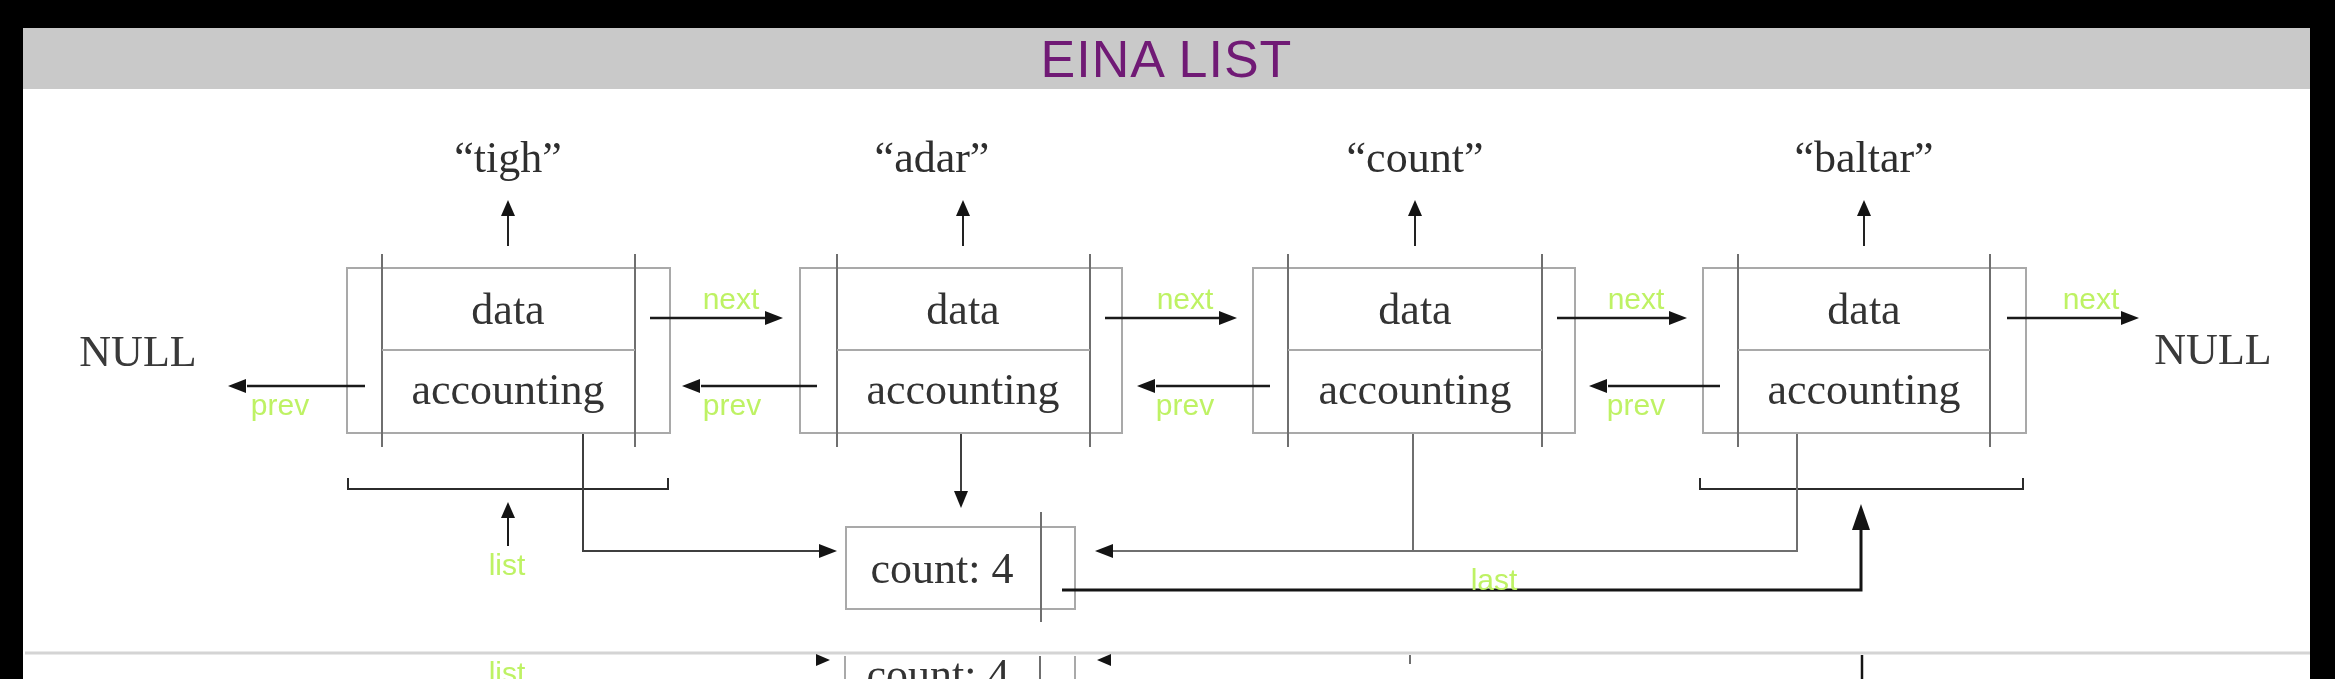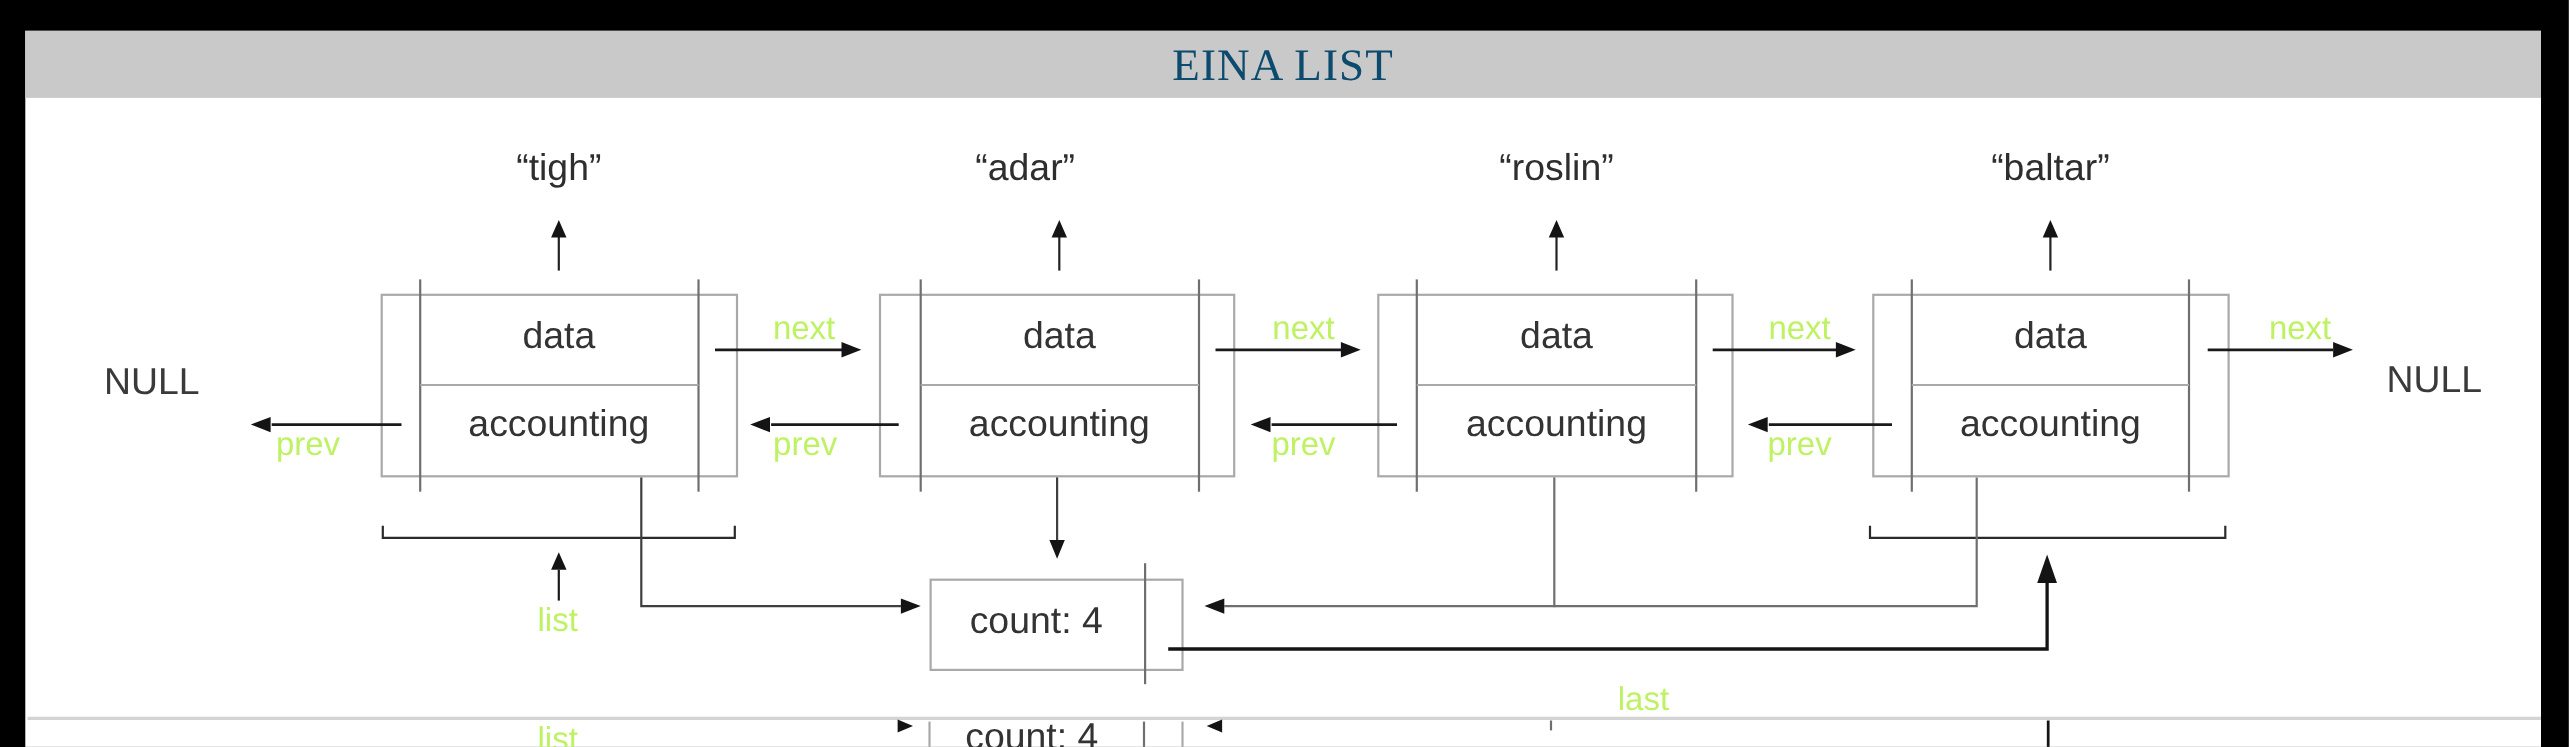--- a/index.html
+++ b/index.html
@@ -1,24 +1,24 @@
 <!DOCTYPE html>
 <html><head>
 <meta charset="utf-8">
 <style>
   html,body{margin:0;padding:0;background:#000;}
   .stage{position:relative;width:2335px;height:679px;background:#000;overflow:hidden;
          font-family:"Liberation Sans", sans-serif;}
   .page{position:absolute;left:23px;top:28px;width:2287px;height:651px;background:#ffffff;}
   .titlebar{position:absolute;left:23px;top:28px;width:2287px;height:61px;background:#c9c9c9;
             display:flex;align-items:center;justify-content:center;}
-  .titlebar .title{font-size:41px;color:#0c4a6e;letter-spacing:1px;font-family:Liberation Serif, serif;}
+  .titlebar .title{font-size:52px;color:#701a75;letter-spacing:1px;}
   svg.wires{position:absolute;left:0;top:0;}
   .lbl{position:absolute;transform:translateX(-50%);white-space:nowrap;line-height:1;}
-  .t38{font-size:34px;color:#333333;}
+  .t38{font-size:44px;color:#333333;font-family:Liberation Serif, serif;}
   .t30{font-size:30px;color:#bef264;}
   .quote{color:#2e2e2e;}
   .nullTxt{color:#3a3a3a;}
 </style>
 </head>
 <body>
 
 <div class="stage">
 
   <div class="page"></div>
@@ -129,21 +129,21 @@
       <line x1="1075" y1="656" x2="1075" y2="679" stroke="#a9a9a9" stroke-width="2"></line>
       <line x1="1410" y1="655" x2="1410" y2="664" stroke="#6f6f6f" stroke-width="2"></line>
       <line x1="1862" y1="655" x2="1862" y2="679" stroke="#141414" stroke-width="2.5"></line>
       <polygon points="830,660 816,654 816,666" fill="#141414"></polygon>
       <polygon points="1097,660 1111,654 1111,666" fill="#141414"></polygon>
     </g>
   </svg>
 
   <div class="lbl t38 quote" style="left:508px;top:136px">“tigh”</div>
   <div class="lbl t38 quote" style="left:932px;top:136px">“adar”</div>
-  <div class="lbl t38 quote" style="left:1415px;top:136px">“roslin”</div>
+  <div class="lbl t38 quote" style="left:1415px;top:136px">“count”</div>
   <div class="lbl t38 quote" style="left:1864px;top:136px">“baltar”</div>
 
   <div class="lbl t38" style="left:508px;top:288px">data</div>
   <div class="lbl t38" style="left:508px;top:368px">accounting</div>
   <div class="lbl t38" style="left:963px;top:288px">data</div>
   <div class="lbl t38" style="left:963px;top:368px">accounting</div>
   <div class="lbl t38" style="left:1415px;top:288px">data</div>
   <div class="lbl t38" style="left:1415px;top:368px">accounting</div>
   <div class="lbl t38" style="left:1864px;top:288px">data</div>
   <div class="lbl t38" style="left:1864px;top:368px">accounting</div>
@@ -155,20 +155,20 @@
   <div class="lbl t30" style="left:1185px;top:284px">next</div>
   <div class="lbl t30" style="left:1636px;top:284px">next</div>
   <div class="lbl t30" style="left:2091px;top:284px">next</div>
 
   <div class="lbl t30" style="left:280px;top:390px">prev</div>
   <div class="lbl t30" style="left:732px;top:390px">prev</div>
   <div class="lbl t30" style="left:1185px;top:390px">prev</div>
   <div class="lbl t30" style="left:1636px;top:390px">prev</div>
 
   <div class="lbl t30" style="left:507px;top:550px">list</div>
-  <div class="lbl t30" style="left:1494px;top:621px">last</div>
+  <div class="lbl t30" style="left:1494px;top:565px">last</div>
 
   <div class="lbl t38" style="left:942px;top:547px">count: 4</div>
 
   <div class="lbl t30" style="left:507px;top:658px">list</div>
   <div class="lbl t38" style="left:938px;top:653px">count: 4</div>
 
 </div>
 
 </body></html>

